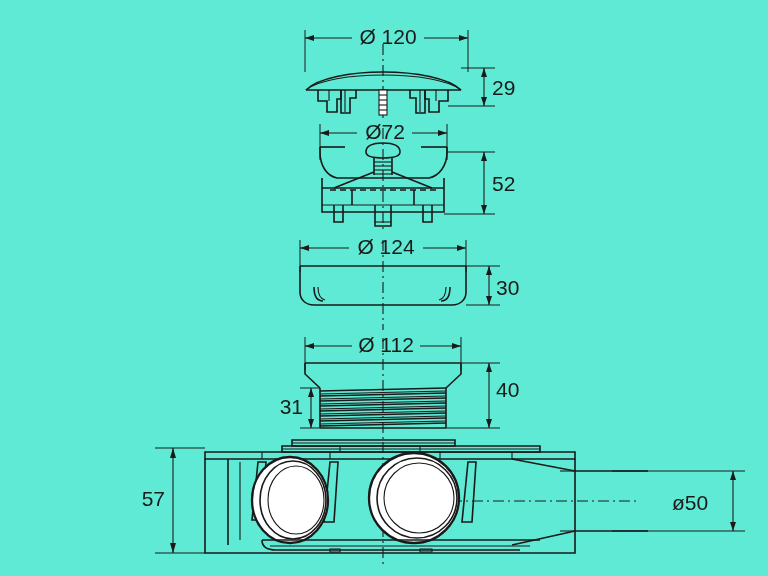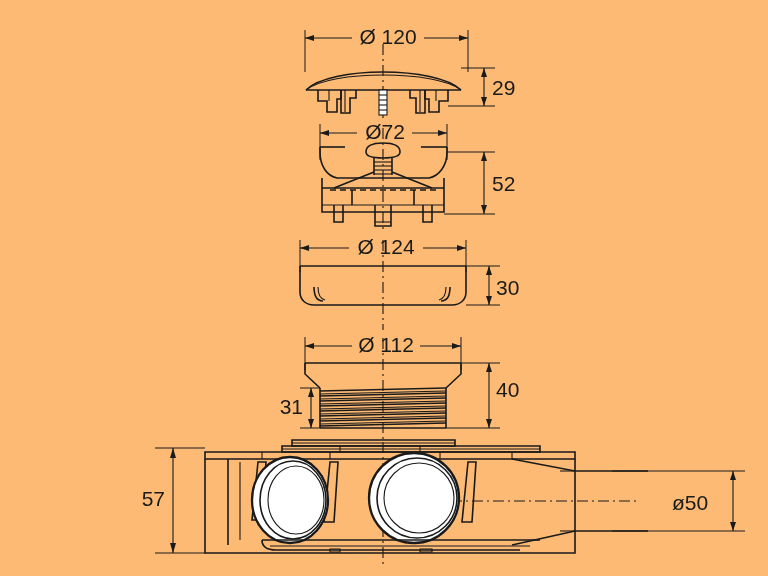--- a/index.html
+++ b/index.html
@@ -11,21 +11,21 @@
   body {
     width: 768px;
     height: 576px;
     overflow: hidden;
     font-family: "Liberation Sans", sans-serif;
   }
   #drawing-root {
     position: relative;
     width: 768px;
     height: 576px;
-    background: #fdba74;
+    background: #5eead4;
   }
   svg#tech-drawing {
     display: block;
     width: 768px;
     height: 576px;
   }
   .ln {
     fill: none;
     stroke: #1a1a1a;
     stroke-width: 1.6;

